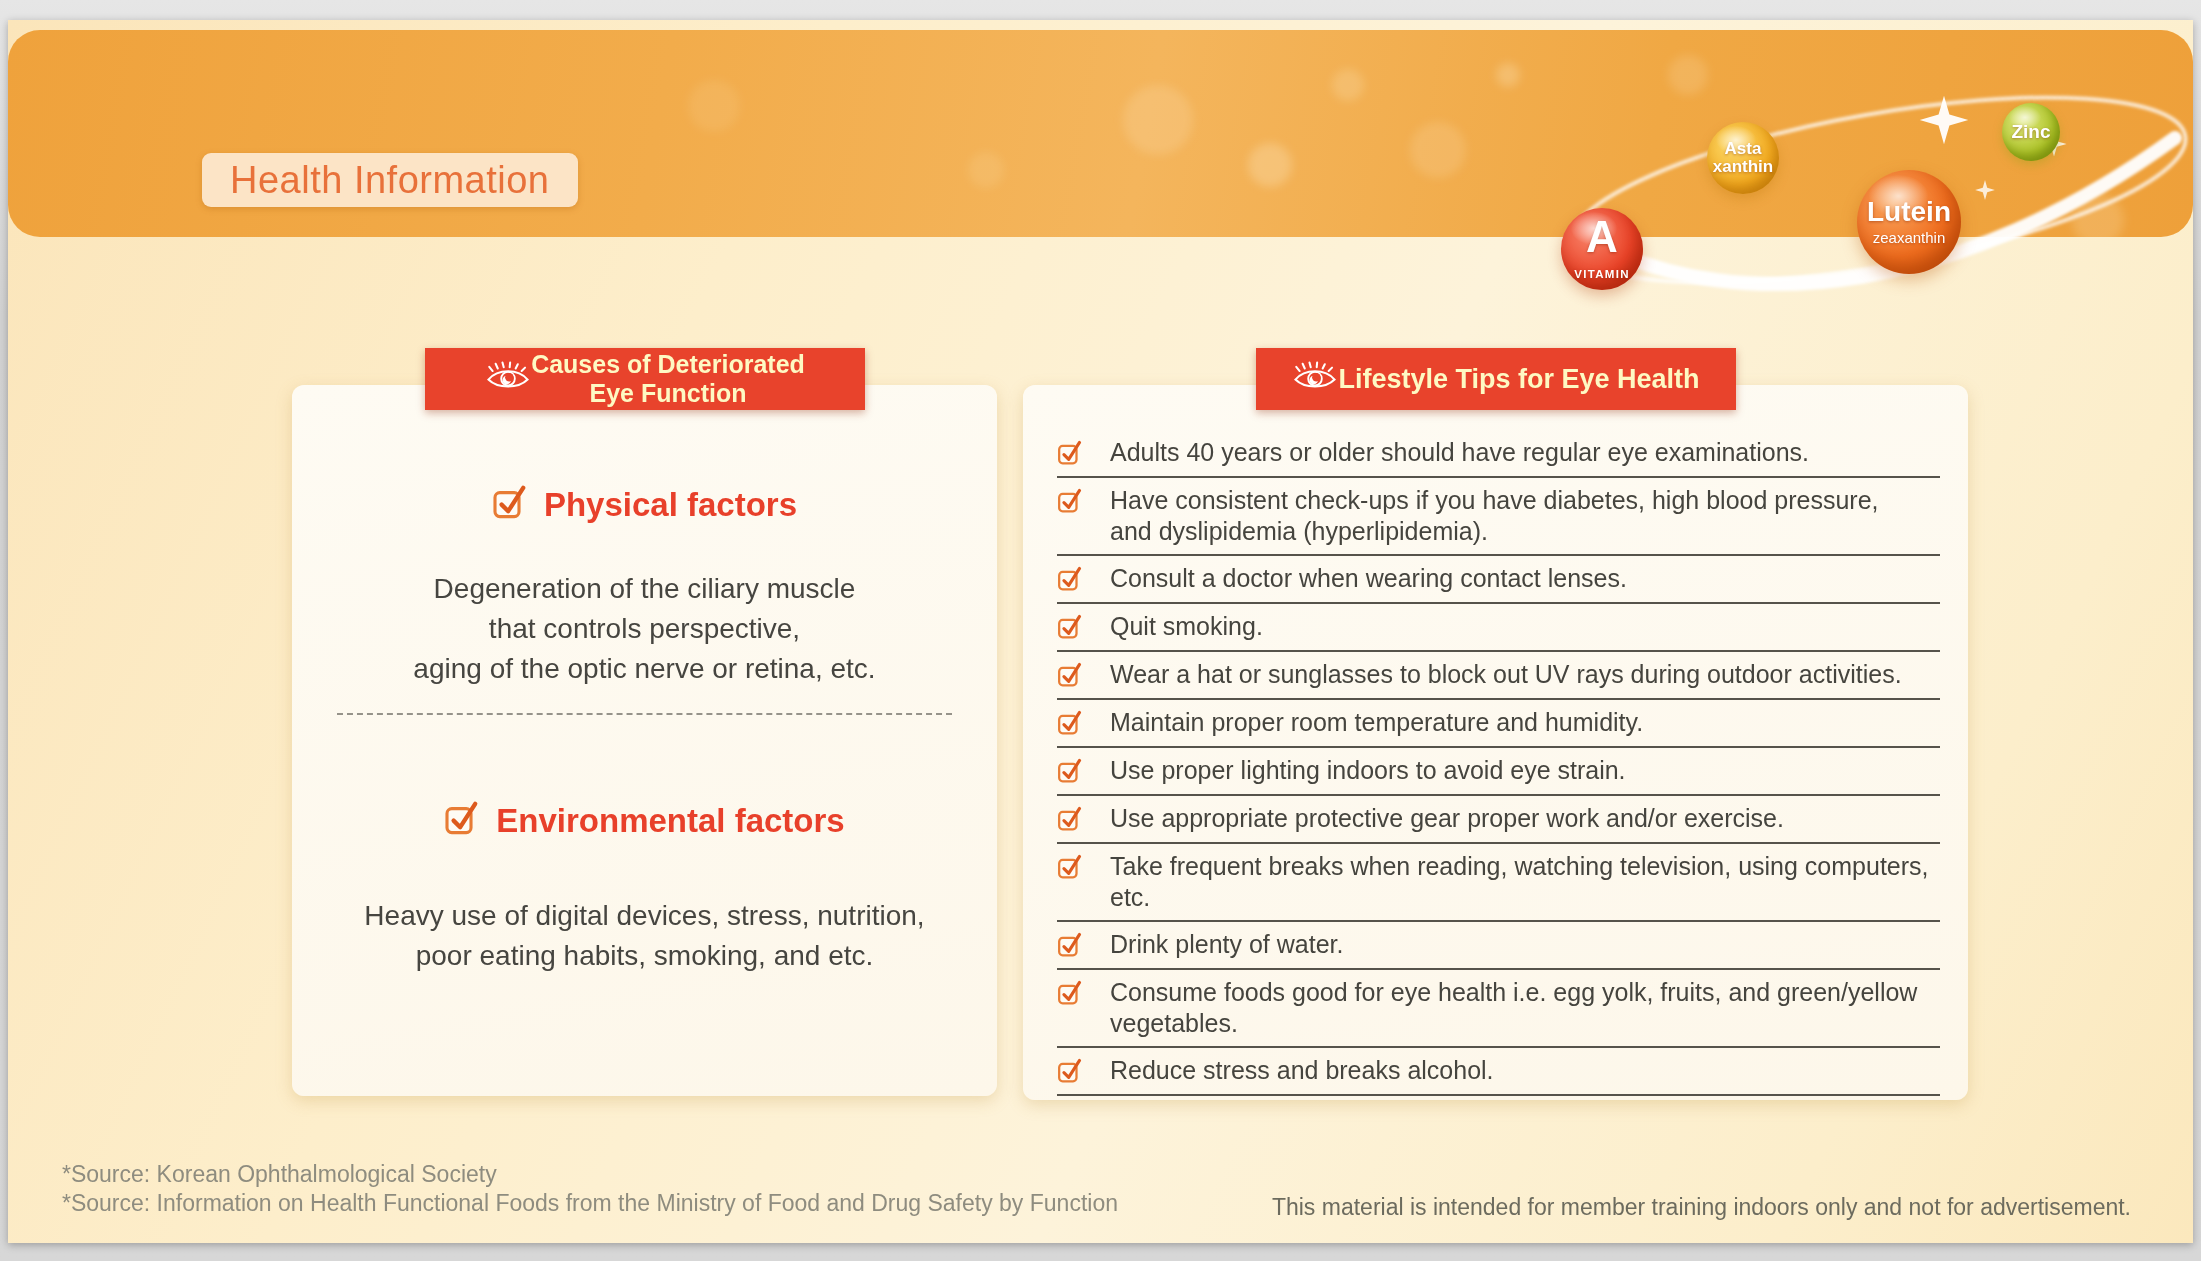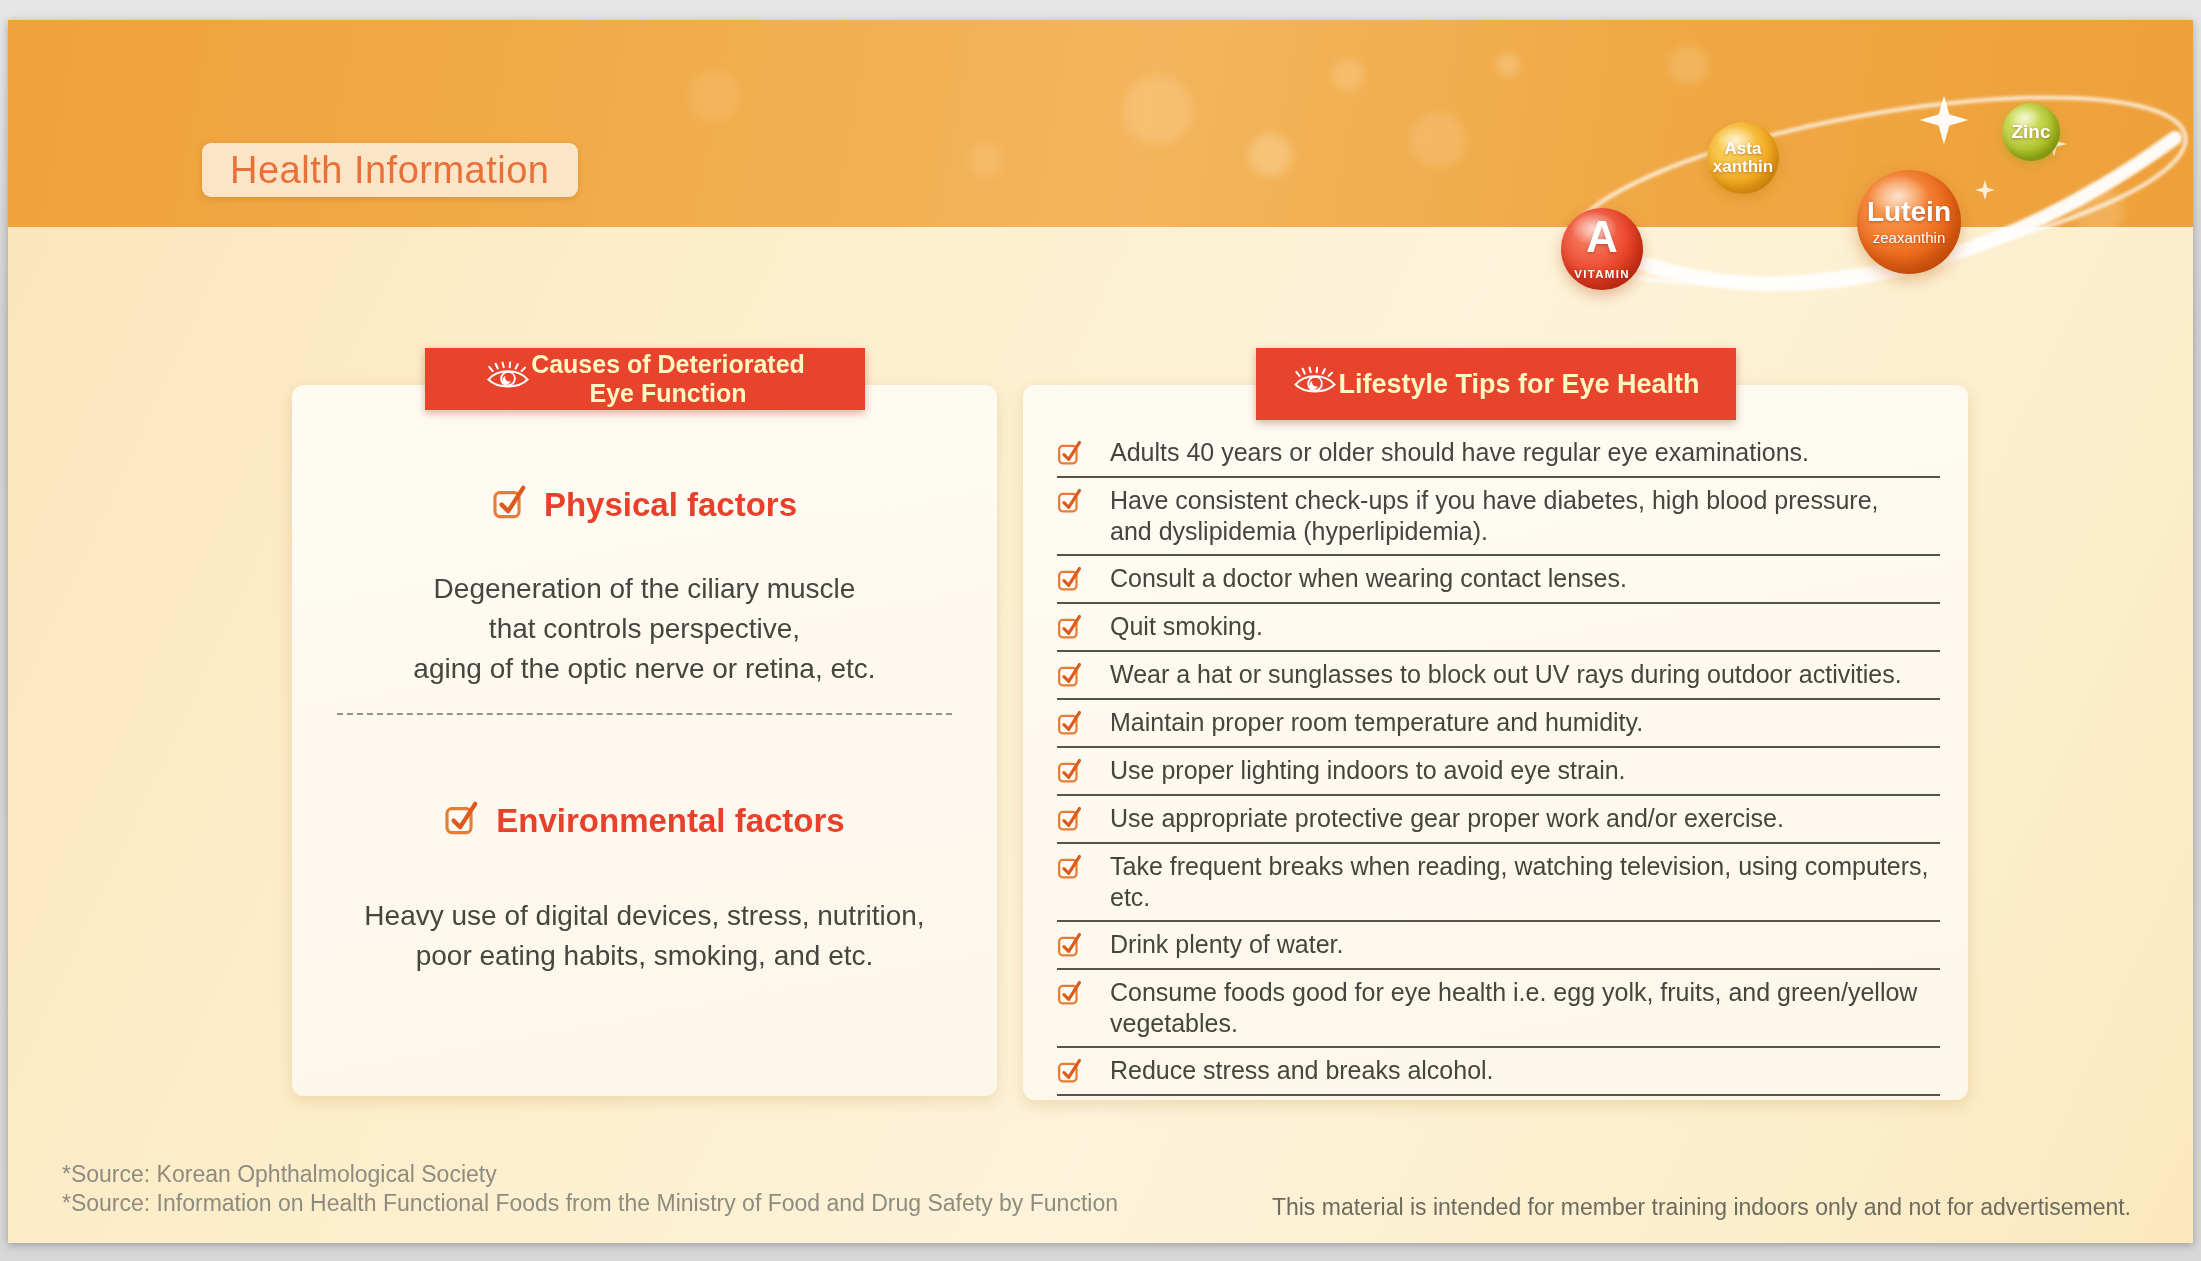--- a/index.html
+++ b/index.html
@@ -7,22 +7,22 @@
     position:relative;width:2201px;height:1261px;overflow:hidden;
     font-family:"Liberation Sans",sans-serif;background:#d7d7d7;
   }
   .stage{position:absolute;inset:0;background:linear-gradient(180deg,#e6e6e6 0%,#d2d2d2 25%,#d7d7d7 100%)}
   .slide{
     position:absolute;left:8px;top:20px;width:2185px;height:1223px;
     background:linear-gradient(115deg,#fbe5ba 0%,#fdeecb 30%,#fdf3da 58%,#fceecb 85%,#fbe8bd 100%);
     box-shadow:0 2px 8px rgba(0,0,0,.28);
   }
   
-  .header-band{position:absolute;left:0;top:0;width:2185px;height:207px;
-    background:linear-gradient(100deg,#efa23c 0%,#f2ac4b 30%,#f4b55c 52%,#f0a844 75%,#eea03a 100%);}
+  .header-band{position:absolute;left:0;top:10px;width:2185px;height:207px;
+    background:linear-gradient(100deg,#efa23c 0%,#f2ac4b 30%,#f4b55c 52%,#f0a844 75%,#eea03a 100%);border-radius:32px;}
   .bokeh-layer{position:absolute;inset:0;overflow:hidden}
   .bokeh{position:absolute;border-radius:50%;filter:blur(5px)}
   .title-badge{
     position:absolute;left:194px;top:123px;height:54px;display:flex;align-items:center;
     padding:0 28px;background:#fce4c6;border-radius:9px;
     box-shadow:0 2px 6px rgba(170,90,10,.28);
   }
   .title-badge span{font-size:38px;color:#e8713a;letter-spacing:.5px}
   
   .vitamin-cluster{position:absolute;left:0;top:0;width:2185px;height:320px;pointer-events:none}
@@ -50,21 +50,21 @@
     box-shadow:inset -4px -6px 10px rgba(90,110,0,.5),0 4px 10px rgba(150,160,20,.35)}
   .ball-zinc .l1{font-size:19px;font-weight:700}
   
   .card{position:absolute;background:linear-gradient(170deg,#fefbf3 0%,#fdf7ea 100%);
     border-radius:12px;box-shadow:0 5px 16px rgba(195,150,70,.28)}
   .card-left{left:284px;top:365px;width:705px;height:711px}
   .card-right{left:1015px;top:365px;width:945px;height:715px}
   .panel-chip{position:absolute;display:flex;align-items:center;justify-content:center;
     background:#e8432c;color:#fef9c3;box-shadow:0 3px 8px rgba(140,40,10,.35);z-index:3}
   .chip-left{left:417px;top:328px;width:440px;height:62px}
-  .chip-right{left:1248px;top:328px;width:480px;height:72px}
+  .chip-right{left:1248px;top:328px;width:480px;height:62px}
   .chip-label{font-weight:700;text-align:center;white-space:pre-line}
   .chip-left .chip-label{font-size:25px;line-height:1.18}
   .chip-right .chip-label{font-size:27px}
   
   .factor-sections{position:absolute;inset:0}
   .factor-section{text-align:center;margin:0 45px}
   .factor-section:nth-of-type(1){padding-top:98px;padding-bottom:24px}
   .factor-section:nth-of-type(2){border-top:2px dashed #96938a;padding-top:84px}
   .factor-heading{display:flex;align-items:center;justify-content:center;gap:16px;
     font-size:33px;font-weight:700;color:#e8402a;margin:0}

